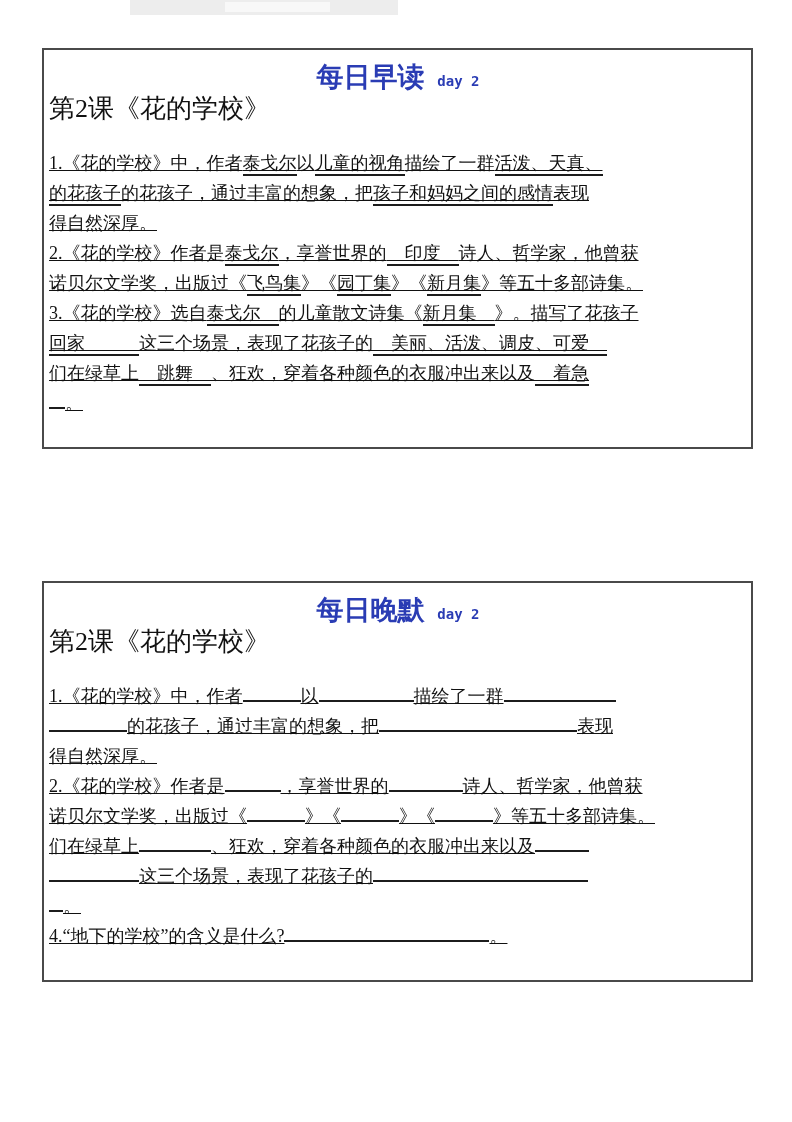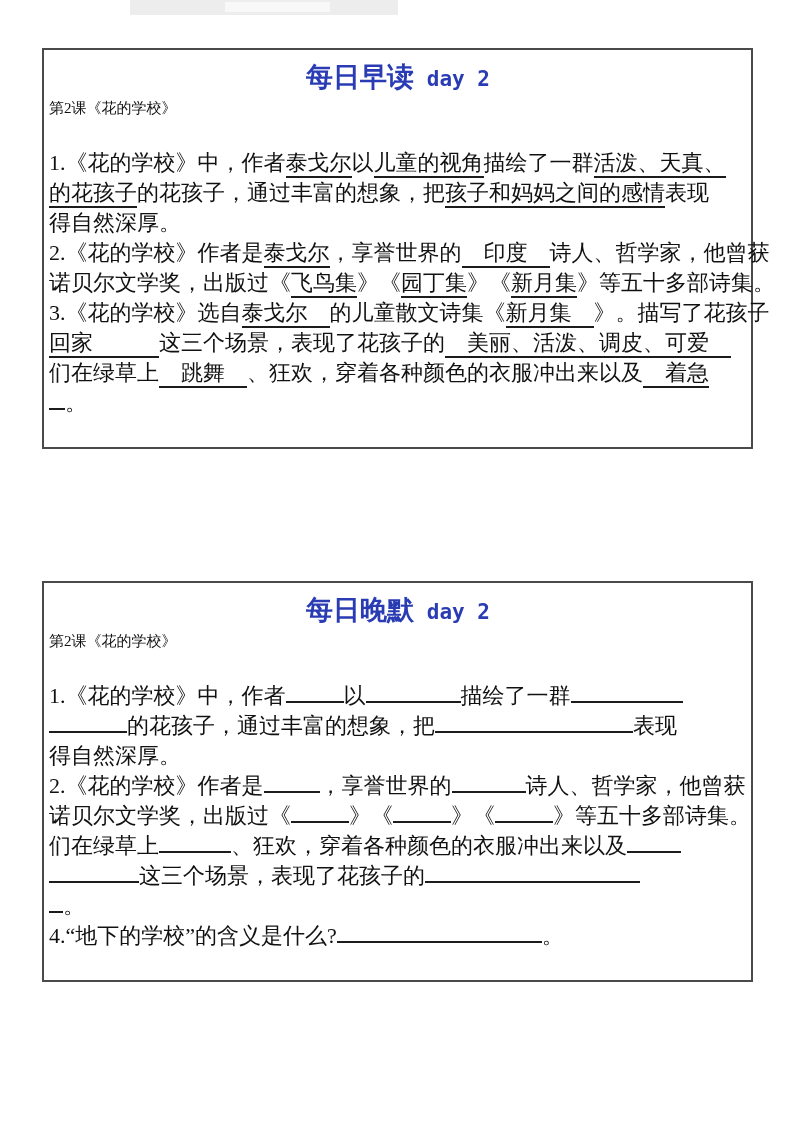--- a/index.html
+++ b/index.html
@@ -48,35 +48,36 @@
     margin: 0;
     height: 34px;
     line-height: 34px;
     text-align: center;
     font-size: 27px;
     font-weight: 700;
     color: #2a3cb4;
   }
   .title-en {
     font-family: "DejaVu Sans Mono", monospace;
-    font-size: 21px;
+    font-size: 14px;
     font-weight: 700;
     margin-left: 6px;
   }
   .subtitle {
     height: 29px;
     line-height: 29px;
-    font-size: 15px;
+    font-size: 26px;
   }
   .gap { height: 25px; }
   .line {
     height: 30px;
     line-height: 30px;
-    font-size: 22px;
+    font-size: 18px;
     white-space: nowrap;
+    text-decoration: underline;
   }
   .ans {
     border-bottom: 2px solid #1c1c1c;
     padding-bottom: 1px;
   }
   .blank {
     display: inline-block;
     height: 0.85em;
     border-bottom: 2px solid #1c1c1c;
     vertical-align: baseline;

